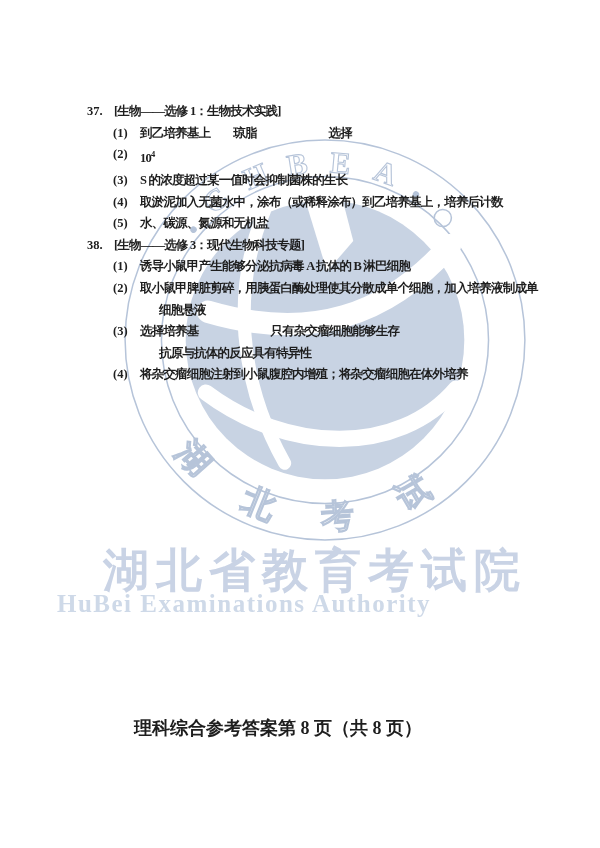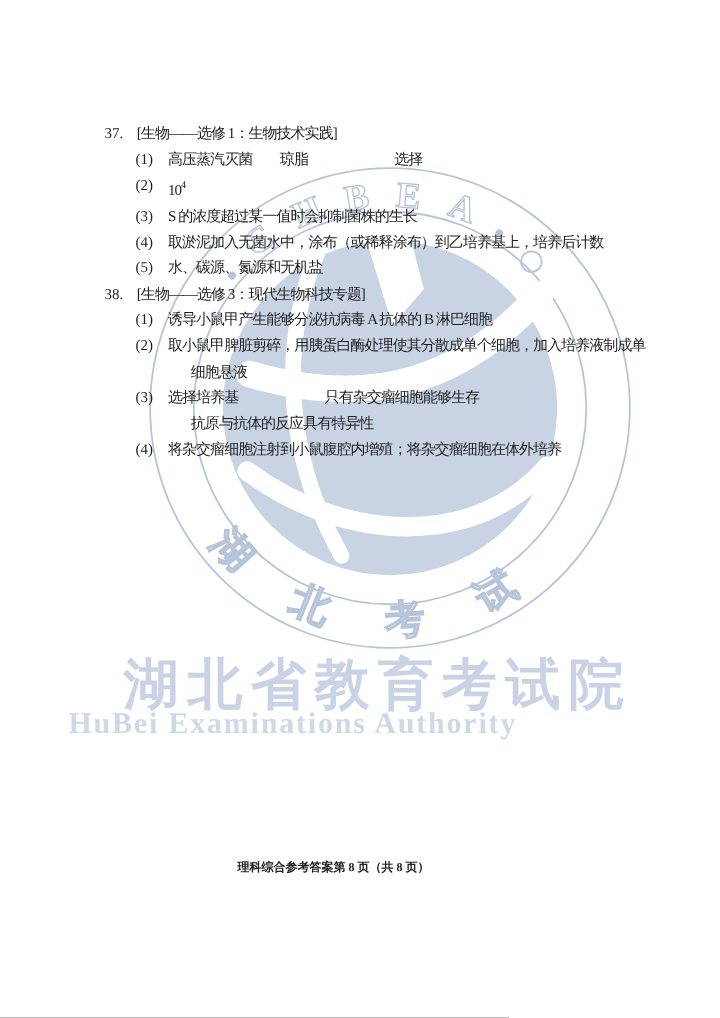--- a/index.html
+++ b/index.html
@@ -31,35 +31,35 @@
     white-space:nowrap;
   }
   #org-en{
     position:absolute;left:0;width:488px;top:590px;text-align:center;z-index:0;
     font-size:25px;font-weight:bold;letter-spacing:1.5px;color:var(--wm-en);
     white-space:nowrap;
   }
   
   #content{
     position:absolute;left:87px;top:101px;width:450px;z-index:2;
-    font-size:12.5px;line-height:21.6px;font-weight:400;
+    font-size:12.5px;line-height:21.6px;font-weight:700;
     letter-spacing:-0.8px;white-space:nowrap;
   }
   .q-title-row{display:flex;}
   .q-num{display:inline-block;width:27px;flex:none;letter-spacing:0;}
   .item-row{display:flex;margin-left:26px;}
   .item-marker{display:inline-block;width:27px;flex:none;letter-spacing:0;}
   .item-cont{margin-left:72px;}
   .gap-a{margin-right:23px;}
   .gap-b{margin-right:72px;}
   sup{font-size:8.5px;letter-spacing:0;}
   
   #footer{
     position:absolute;left:0;top:716px;width:556px;text-align:center;z-index:2;
-    font-size:10px;font-weight:600;letter-spacing:0;
+    font-size:18px;font-weight:600;letter-spacing:0;
   }
 </style>
 </head>
 <body>
 
 <div id="page">
 
   <svg id="seal" viewBox="0 0 420 420" xmlns="http://www.w3.org/2000/svg" aria-hidden="true">
     <circle class="wm-ring" cx="210" cy="210" r="198"></circle>
     <circle class="wm-ring" cx="210" cy="210" r="162"></circle>
@@ -93,21 +93,21 @@
   <div id="content">
 
     <div class="q">
       <div class="q-title-row">
         <span class="q-num">37.</span>
         <span>[生物——选修 1：生物技术实践]</span>
       </div>
       <div class="item-row">
         <span class="item-marker">(1)</span>
         <span>
-          <span class="gap-a">高压蒸汽灭菌</span><span class="gap-b">琼脂</span><span>选择</span>
+          <span class="gap-a">到乙培养基上</span><span class="gap-b">琼脂</span><span>选择</span>
         </span>
       </div>
       <div class="item-row">
         <span class="item-marker">(2)</span>
         <span><span>10</span><sup>4</sup></span>
       </div>
       <div class="item-row">
         <span class="item-marker">(3)</span>
         <span>S 的浓度超过某一值时会抑制菌株的生长</span>
       </div>

